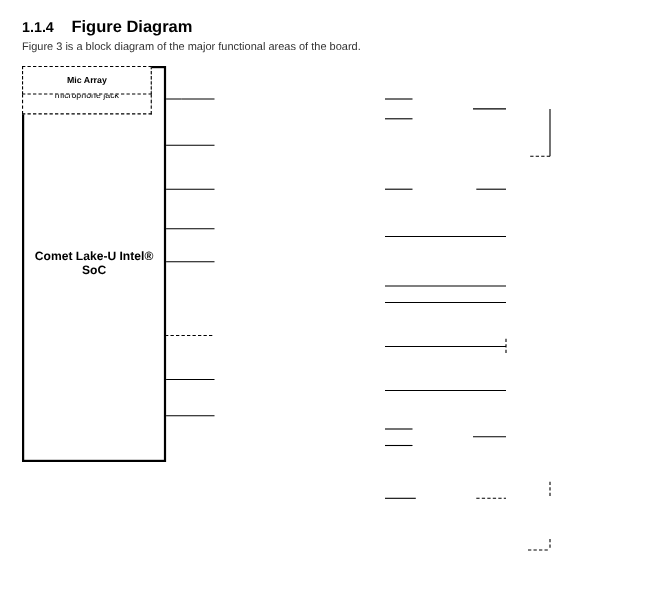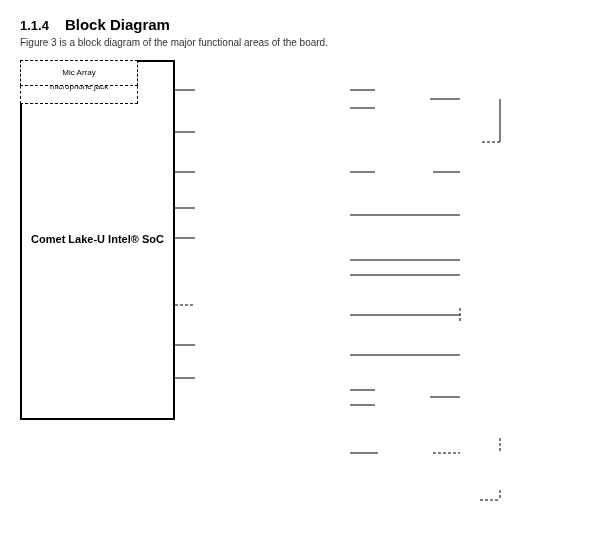--- a/index.html
+++ b/index.html
@@ -65,21 +65,21 @@
       text-align: center;
       background: #fff;
     }
   </style>
 </head>
 <body>
 
 <div class="title-section">
   <div class="title-row">
     <span class="section-num">1.1.4</span>
-    <span class="section-title">Block Diagram</span>
+    <span class="section-title">Figure Diagram</span>
   </div>
   <div class="subtitle">Figure 3 is a block diagram of the major functional areas of the board.</div>
 </div>
 
 <div class="diagram">
   <svg class="diagram-svg">
 
     <line x1="100" y1="30" x2="145" y2="30"></line>
     <line x1="145" y1="30" x2="175" y2="30"></line>
 
@@ -175,21 +175,21 @@
     <span>SD Card Slot</span>
   </div>
 
   <div class="label" style="left:108; top:23; font-size:8px;">
     <span>USB 3.1</span>
   </div>
   <div class="label" style="left:108; top:237; font-size:8px;">
     <span>SATA 6.0 Gb/s</span>
   </div>
 
-  <div class="box thick" style="left:175; top:5; width:155px; height:360px; font-size:11px; font-weight:bold;">
+  <div class="box thick" style="left:175; top:5; width:131px; height:360px; font-size:11px; font-weight:bold;">
     <span>Comet Lake-U Intel® SoC</span>
   </div>
 
   <div class="label" style="left:331; top:20; font-size:8px;">
     <span>DP 1.2</span>
   </div>
   <div class="label" style="left:331; top:38; font-size:8px;">
     <span>PCIe x4</span>
   </div>
 
@@ -264,17 +264,17 @@
   </div>
 
   <div class="box" style="left:358; top:372; width:55px; height:40px; font-size:8.5px;">
     <span>Audio CODEC</span>
   </div>
 
   <div class="box dashed" style="left:440; top:365; width:118px; height:44px; font-size:8px;">
     <span>Front Stereo headset/ microphone jack</span>
   </div>
 
-  <div class="box dashed" style="left:440; top:425; width:118px; height:26px; font-size:8px;">
+  <div class="box dashed" style="left:440; top:425; width:118px; height:26px; font-size:8px;font-weight:bold;">
     <span>Mic Array</span>
   </div>
 
 </div>
 
 </body></html>

